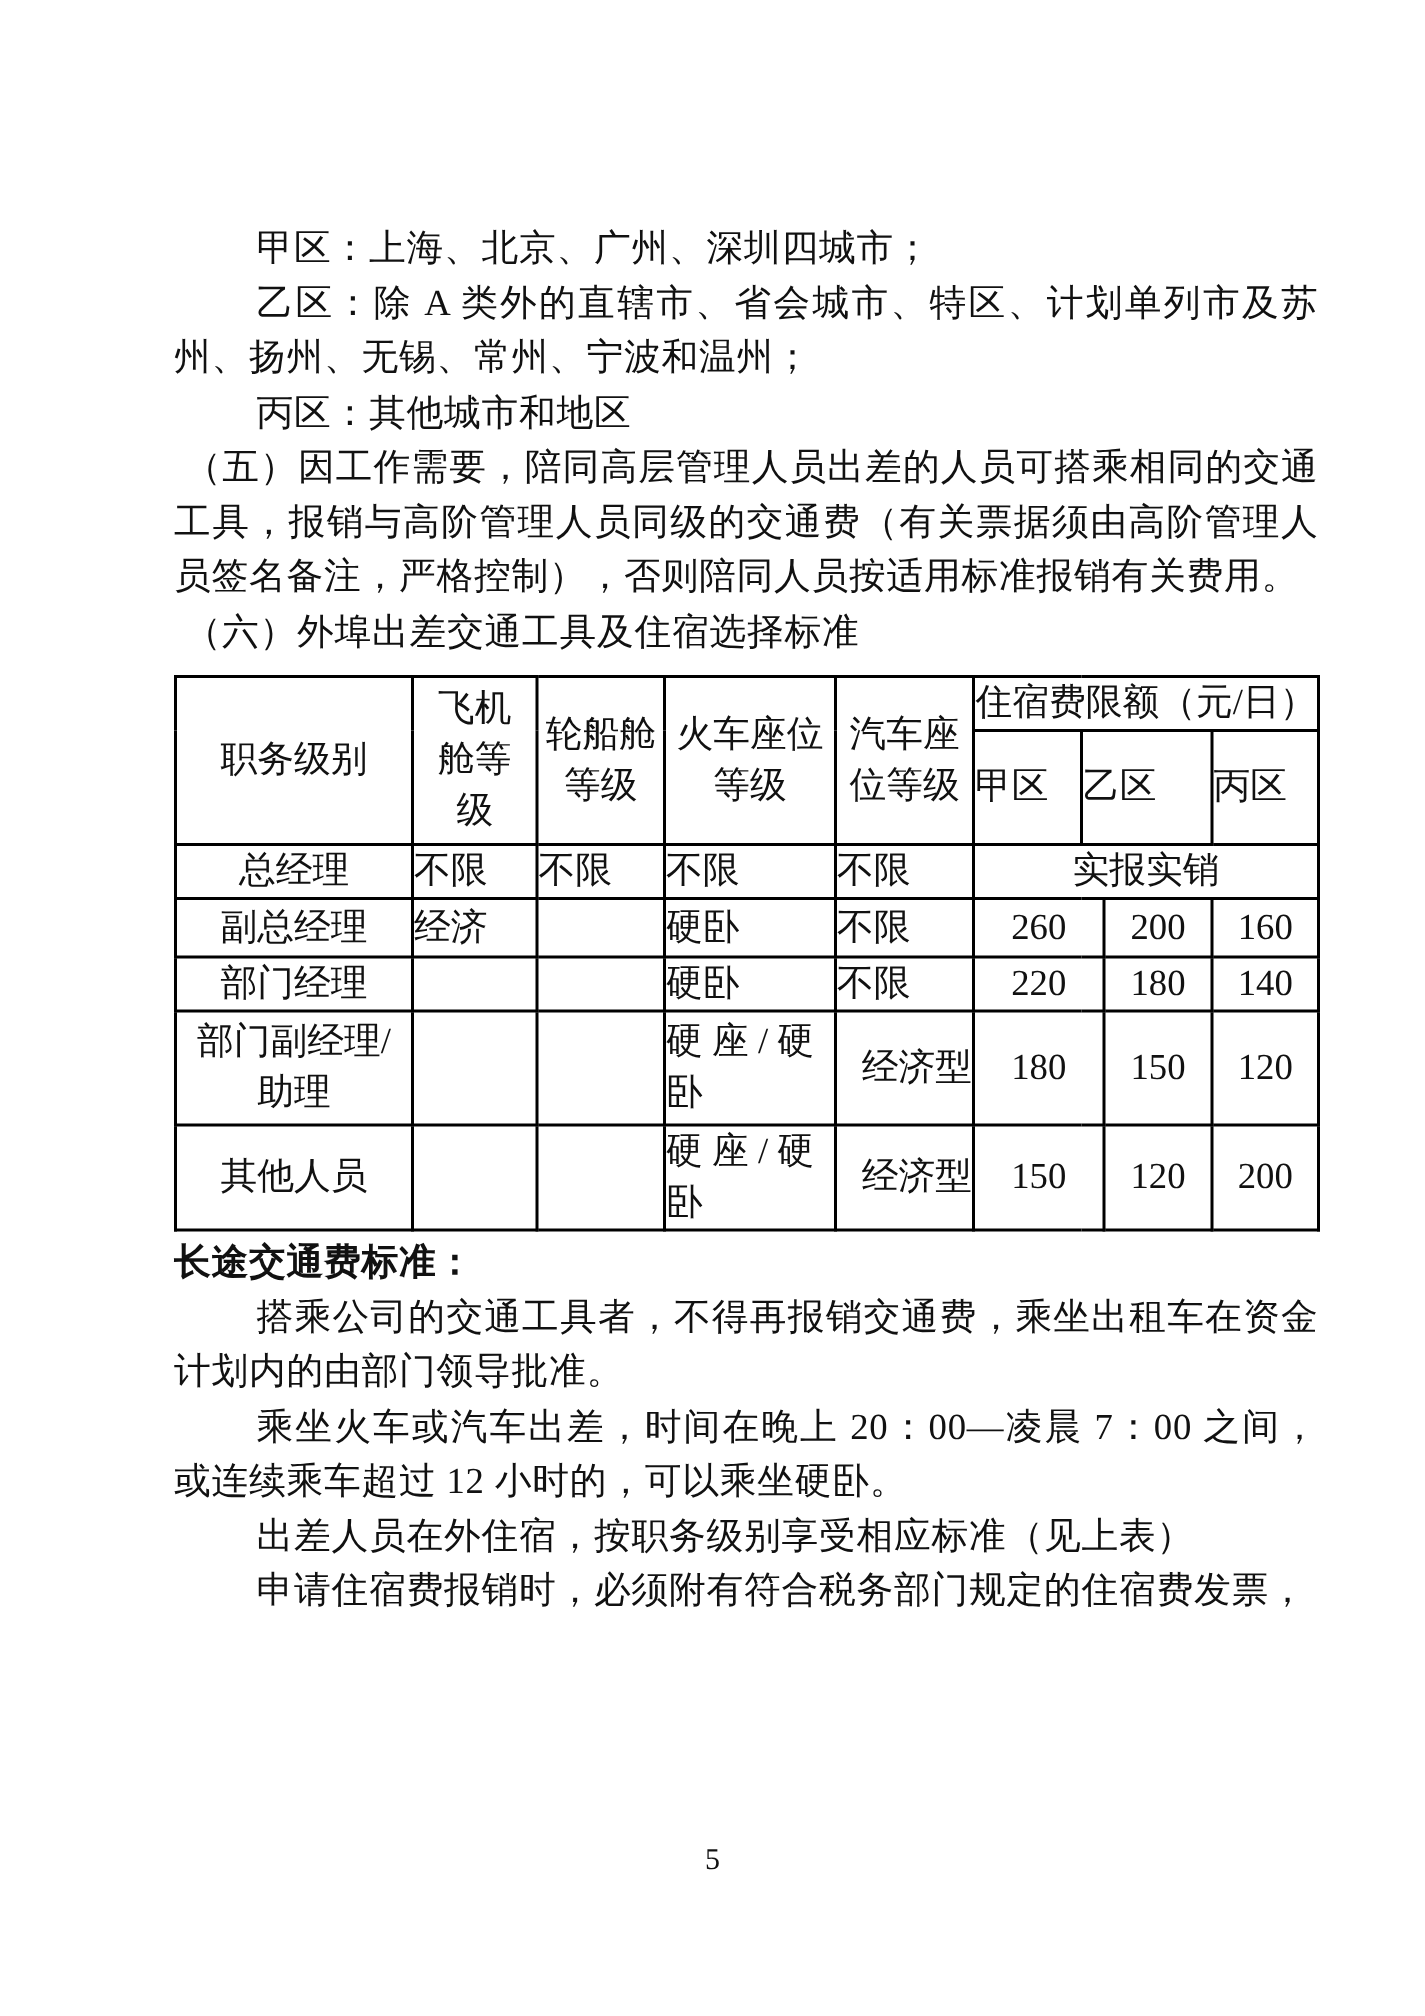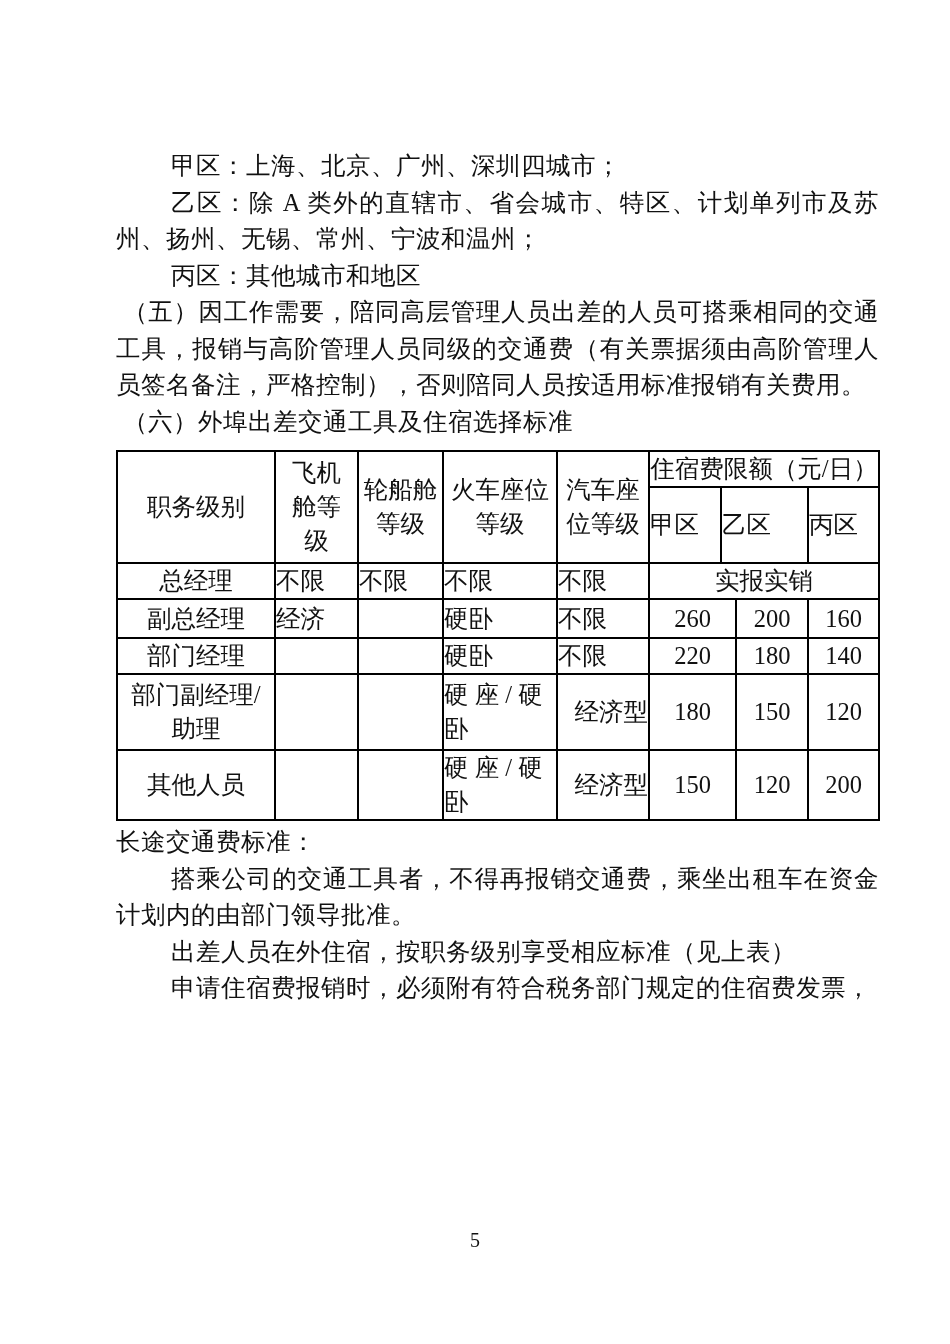--- a/index.html
+++ b/index.html
@@ -20,21 +20,21 @@
   }
   p {
     margin:0;
     font-size:24.5px;
     line-height:36.5px;
     text-align:justify;
     letter-spacing:0.5px;
   }
   .ind-n { text-indent:55px; }   
   .ind-p { text-indent:7px; }    
-  .ind-0 { text-indent:0; }
+  .ind-0 { text-indent:0;font-weight:bold; }
   .after-table { margin-top:3px; }
 
   table.std {
     margin-top:10px;
     border-collapse:collapse;
     table-layout:fixed;
     width:762px;
   }
   table.std th, table.std td {
     border:2px solid #000000;
@@ -166,19 +166,20 @@
         <td class="busmid">经济型</td>
         <td colspan="2" class="c-num v-top">150</td>
         <td class="c-num v-top">120</td>
         <td class="c-num v-top">200</td>
       </tr>
     </tbody>
       </table>
 
     <p class="ind-0 after-table">长途交通费标准：</p>
     <p class="ind-n">搭乘公司的交通工具者，不得再报销交通费，乘坐出租车在资金计划内的由部门领导批准。</p>
+    <p class="ind-n">乘坐火车或汽车出差，时间在晚上 20：00—凌晨 7：00 之间，或连续乘车超过 12 小时的，可以乘坐硬卧。</p>
     <p class="ind-n">出差人员在外住宿，按职务级别享受相应标准（见上表）</p>
     <p class="ind-n">申请住宿费报销时，必须附有符合税务部门规定的住宿费发票，</p>
 
   </div>
 
   <div class="footer">5</div>
 </div>
 
 </body></html>

